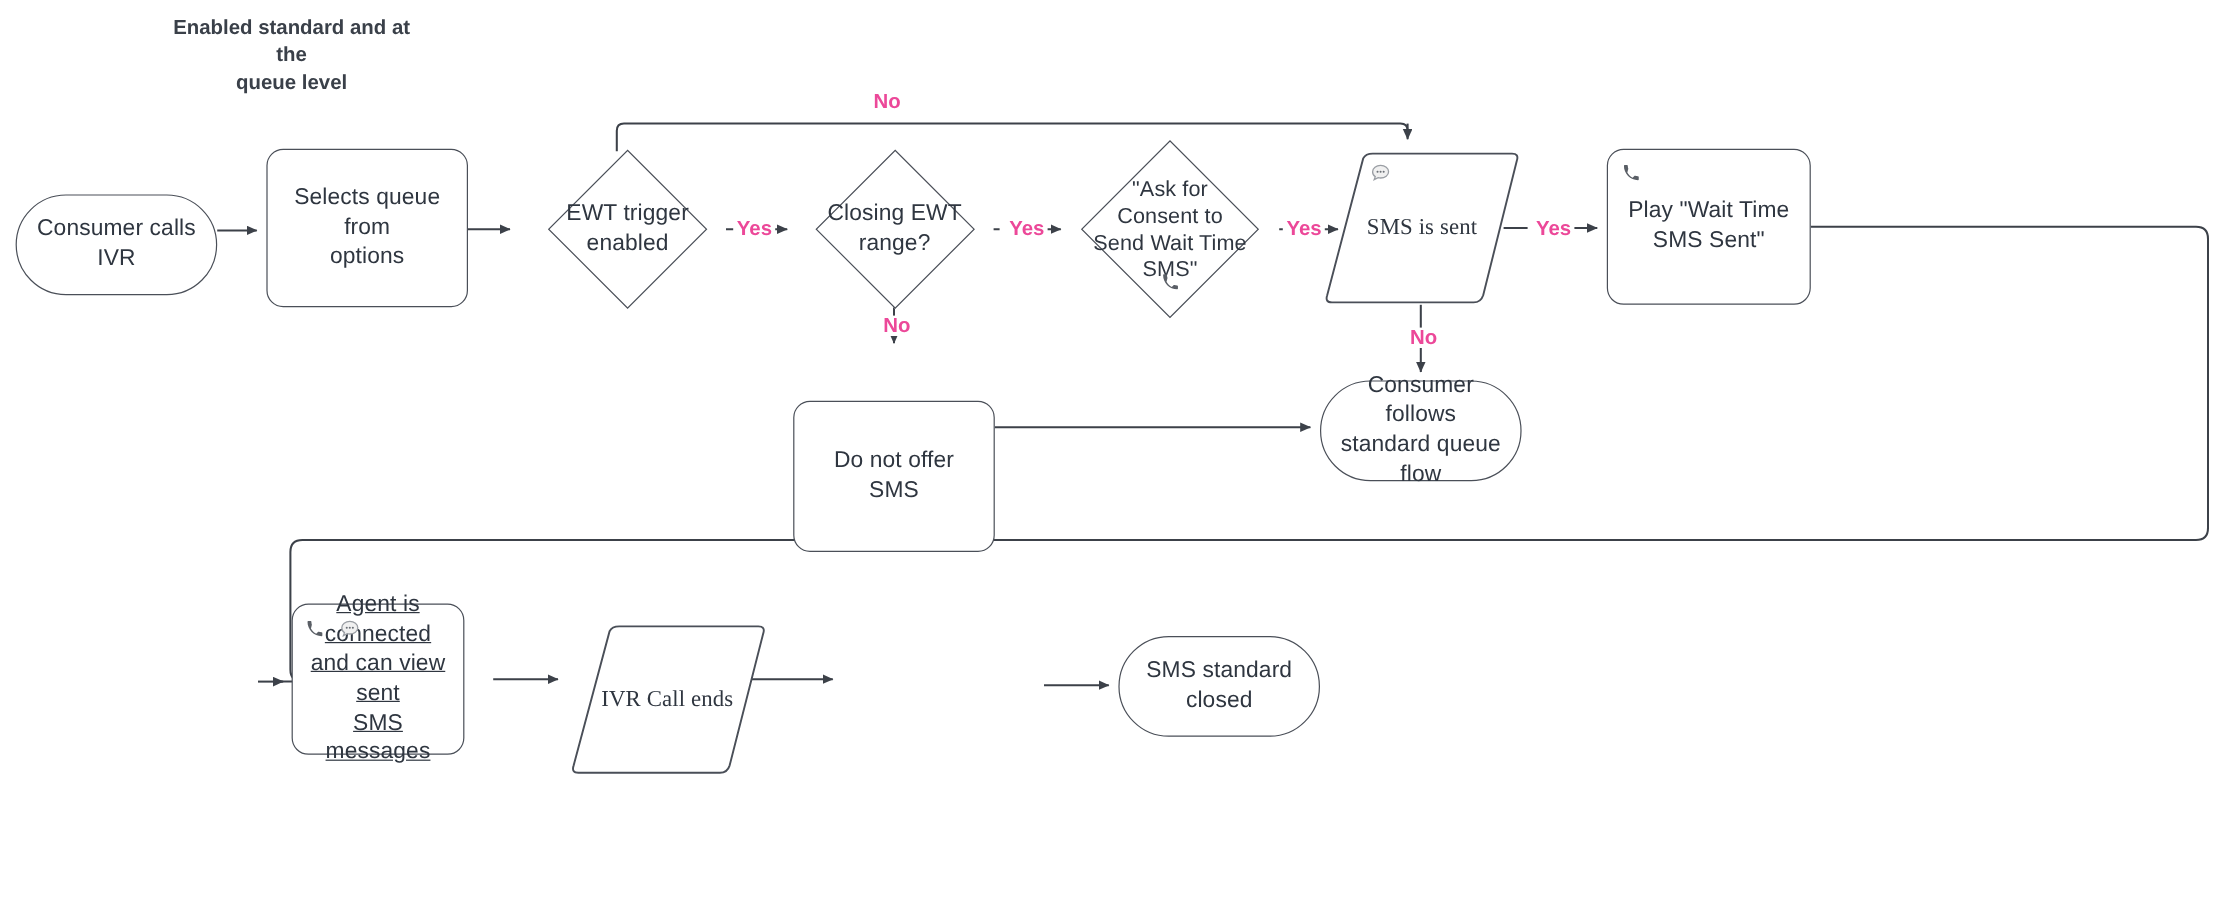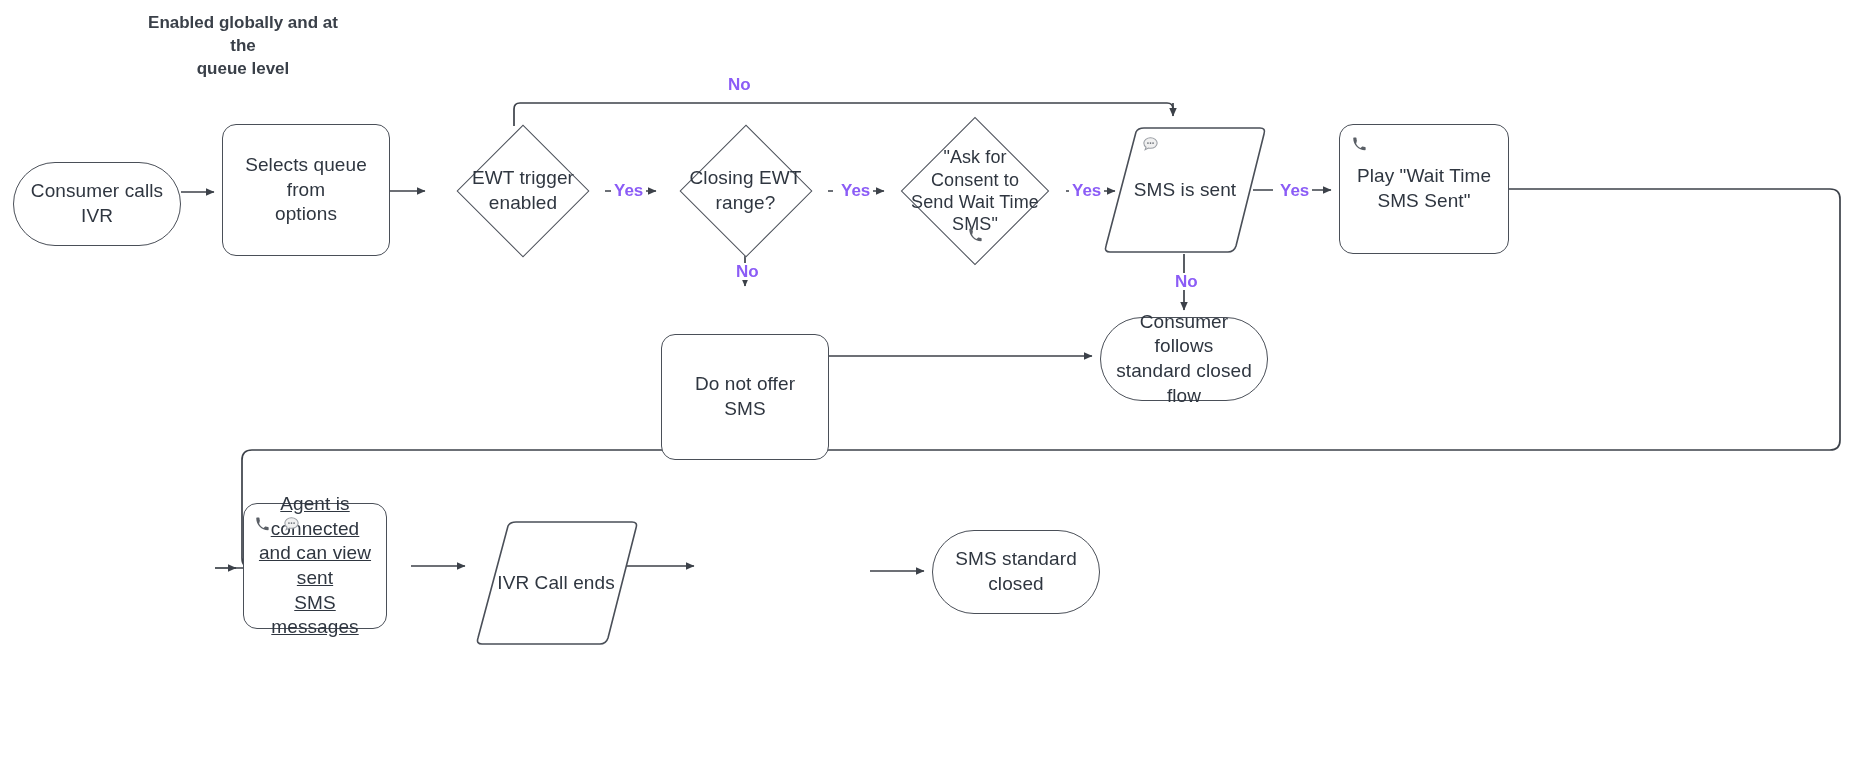--- a/index.html
+++ b/index.html
@@ -25,43 +25,43 @@
   
   .shape-diamond{background:transparent;border:none;}
   .shape-diamond .dm{
     position:absolute;left:50%;top:50%;
     border:1.6px solid #4a4f58;background:#fff;
     transform:translate(-50%,-50%) rotate(45deg);
   }
   .shape-diamond .label{position:relative;z-index:2;}
 
   
-  .shape-para{position:absolute;}
+  .shape-para{position:absolute;font-family:Liberation Serif, serif;}
   .shape-para .pg{position:absolute;inset:0;}
   .shape-para .label{position:relative;z-index:2;}
 
   .edge-label{
-    position:absolute;font-size:17px;font-weight:bold;color:#8b5cf6;
+    position:absolute;font-size:17px;font-weight:bold;color:#ec4899;
     background:#ffffff;padding:0 3px;line-height:1;
   }
 
   .title{
     position:absolute;font-size:17px;font-weight:bold;color:#3a4049;
     text-align:center;line-height:1.35;white-space:pre-line;
   }
 
   .icons{position:absolute;display:flex;gap:10px;align-items:center;z-index:3;}
   .ic{display:block;}
 </style>
 </head>
 <body>
 
 <div id="canvas">
 
-  <div class="title" style="left:139px;top:12px;width:208px;">Enabled globally and at the
+  <div class="title" style="left:139px;top:12px;width:208px;">Enabled standard and at the
 queue level</div>
 
   <svg class="edges" viewBox="0 0 1858 768">
     <defs>
       <marker id="ah" markerWidth="10" markerHeight="10" refX="8.5" refY="4" orient="auto" markerUnits="userSpaceOnUse">
         <path d="M0,0 L9,4 L0,8 z" fill="#3c4149"></path>
       </marker>
     </defs>
     <g fill="none" stroke="#3c4149" stroke-width="1.7">
 
@@ -174,21 +174,21 @@
       </span>
     </div>
   </div>
 
   <div class="node shape-rect" style="left:661px;top:293px;width:168px;height:126px;margin-top:41px;">
     <div class="label">Do not offer SMS</div>
   </div>
 
   <div class="node shape-stadium" style="left:1100px;top:317px;width:168px;height:84px;">
     <div class="label">Consumer follows
-standard closed flow</div>
+standard queue flow</div>
   </div>
 
   <div class="node shape-rect" style="left:243px;top:503px;width:144px;height:126px;text-decoration:underline;">
     <div class="label">Agent is connected
 and can view sent
 SMS messages</div>
     <div class="icons" style="left:11px;top:12px;gap:13px;">
       <span class="ic">
         <svg width="15" height="15" viewBox="0 0 24 24" fill="#5a5f66">
           <path d="M6.6 10.8c1.5 3 4 5.4 7 6.9l2.3-2.3c.3-.3.7-.4 1.1-.2 1.2.4 2.5.6 3.8.6.6 0 1 .4 1 1V20c0 .6-.4 1-1 1C10.6 21 2 12.4 2 1.8c0-.6.4-1 1-1h3.2c.6 0 1 .4 1 1 0 1.3.2 2.6.6 3.8.1.4 0 .8-.2 1.1L6.6 10.8z"></path>

